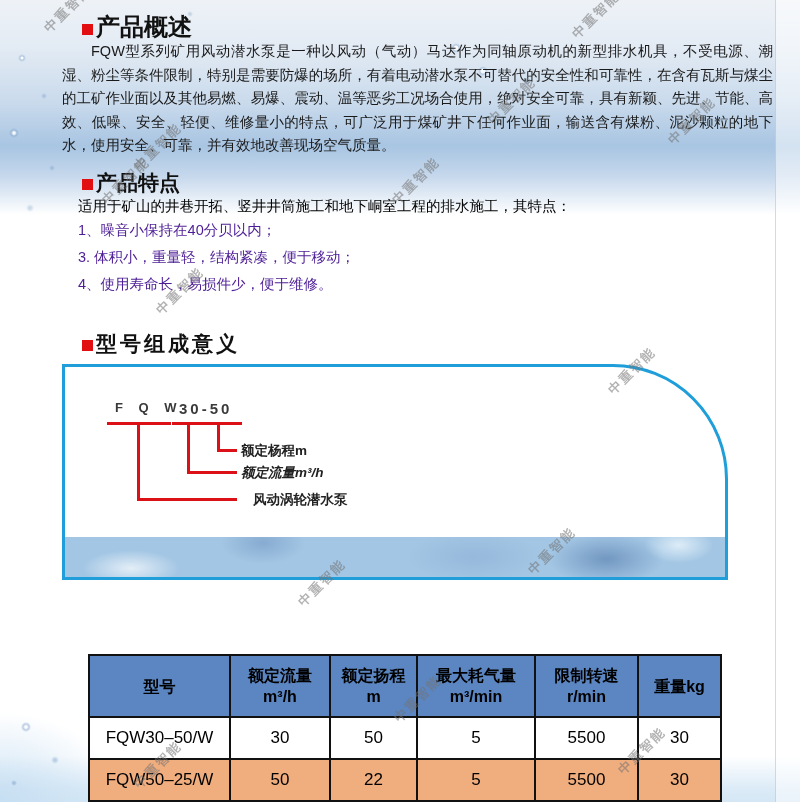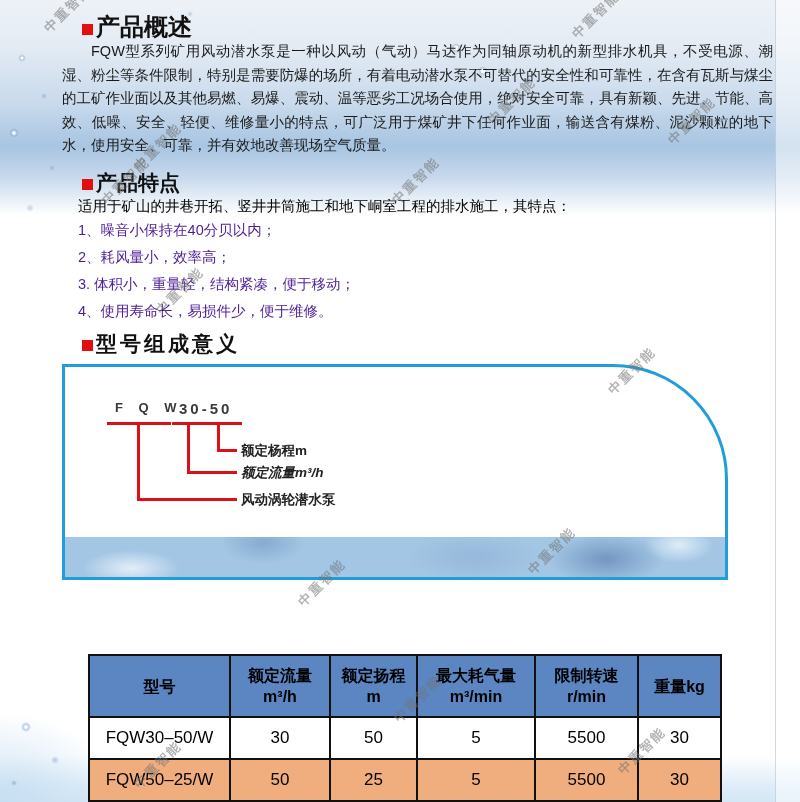--- a/index.html
+++ b/index.html
@@ -61,21 +61,21 @@
   .rline{position:absolute;background:#dc1117;}
   .ul1{left:42px;top:55px;width:64px;height:3px;}
   .ul2{left:107px;top:55px;width:70px;height:3px;}
   .vA{left:152px;top:57px;width:3px;height:28px;}
   .vB{left:122px;top:57px;width:3px;height:50px;}
   .vC{left:72px;top:57px;width:3px;height:77px;}
   .hA{left:152px;top:82px;width:20px;height:3px;}
   .hB{left:122px;top:104px;width:50px;height:3px;}
   .hC{left:72px;top:131px;width:100px;height:3px;}
   .dlabel{position:absolute;left:176px;font-size:13.5px;font-weight:bold;color:#222;white-space:nowrap;}
-  .lA{top:75px;}.lB{top:97px;font-style:italic;}.lC{top:124px;}
+  .lA{top:75px;}.lB{top:97px;font-style:italic;}.lC{top:124px;margin-left:12px;}
   .water-strip{position:absolute;left:0;right:0;bottom:0;height:40px;
     background:
       radial-gradient(70px 26px at 10% 78%, rgba(255,255,255,.7), rgba(255,255,255,0) 70%),
       radial-gradient(60px 30px at 30% 15%, rgba(70,110,165,.30), rgba(70,110,165,0) 70%),
       radial-gradient(90px 34px at 62% 50%, rgba(125,160,205,.35), rgba(125,160,205,0) 75%),
       radial-gradient(80px 36px at 82% 55%, rgba(55,95,150,.45), rgba(55,95,150,0) 72%),
       radial-gradient(50px 26px at 93% 20%, rgba(235,246,252,.8), rgba(235,246,252,0) 70%),
       #a3c6e4;}
 
   
@@ -113,21 +113,20 @@
     <span class="sq"></span><span>产品概述</span>
   </div>
   <div class="overview-body">FQW型系列矿用风动潜水泵是一种以风动（气动）马达作为同轴原动机的新型排水机具，不受电源、潮湿、粉尘等条件限制，特别是需要防爆的场所，有着电动潜水泵不可替代的安全性和可靠性，在含有瓦斯与煤尘的工矿作业面以及其他易燃、易爆、震动、温等恶劣工况场合使用，绝对安全可靠，具有新颖、先进、节能、高效、低噪、安全、轻便、维修量小的特点，可广泛用于煤矿井下任何作业面，输送含有煤粉、泥沙颗粒的地下水，使用安全、可靠，并有效地改善现场空气质量。</div>
 
   <div class="heading h-features">
     <span class="sq"></span><span>产品特点</span>
   </div>
   <div class="features-intro">适用于矿山的井巷开拓、竖井井筒施工和地下峒室工程的排水施工，其特点：</div>
   <div class="features-list">
     <div class="fi">1、噪音小保持在40分贝以内；</div>
-    <div class="fi">2、耗风量小，效率高；</div>
     <div class="fi">3. 体积小，重量轻，结构紧凑，便于移动；</div>
     <div class="fi">4、使用寿命长，易损件少，便于维修。</div>
   </div>
 
   <div class="heading h-model">
     <span class="sq"></span><span>型号组成意义</span>
   </div>
 
   <div class="diagram-box">
     <span class="dg model-prefix">F Q W</span>
@@ -177,21 +176,21 @@
       <td>FQW30–50/W</td>
       <td>30</td>
       <td>50</td>
       <td>5</td>
       <td>5500</td>
       <td>30</td>
     </tr>
     <tr class="row-alt">
       <td>FQW50–25/W</td>
       <td>50</td>
-      <td>25</td>
+      <td>22</td>
       <td>5</td>
       <td>5500</td>
       <td>30</td>
     </tr>
   </tbody>
     </table>
 
   <span class="wm w1">中重智能</span>
   <span class="wm w2">中重智能</span>
   <span class="wm w3">中重智能</span>

